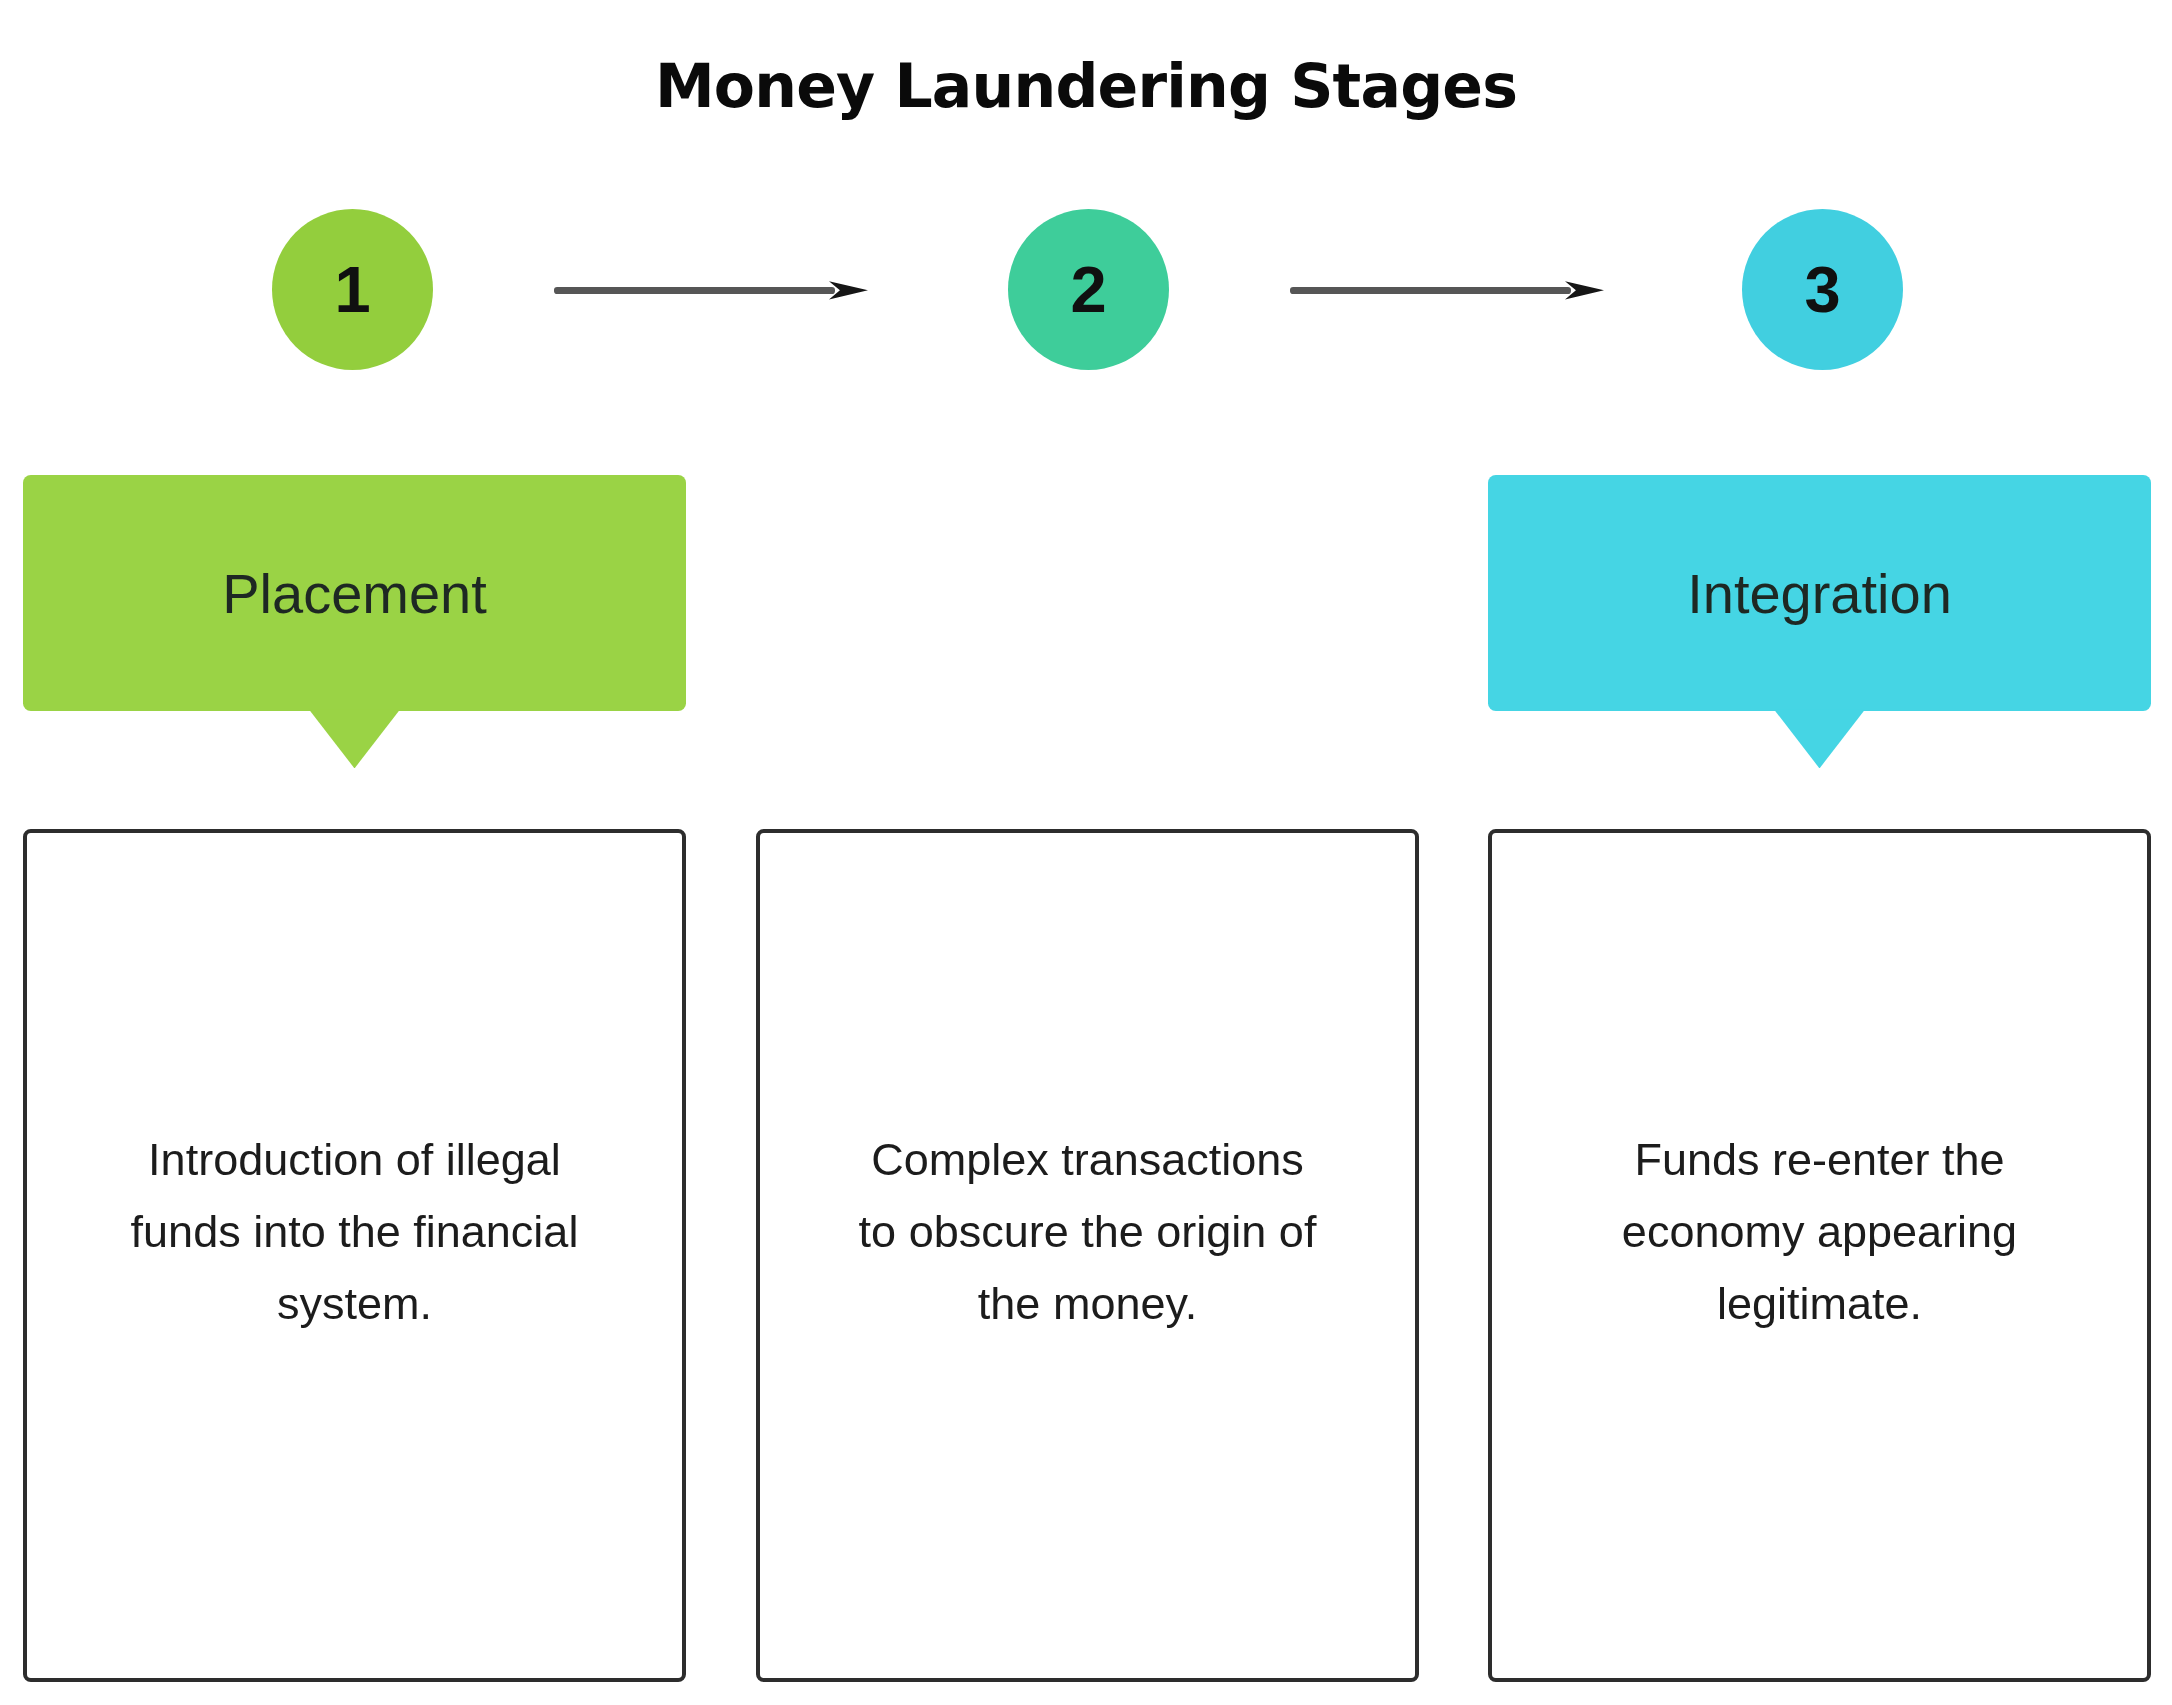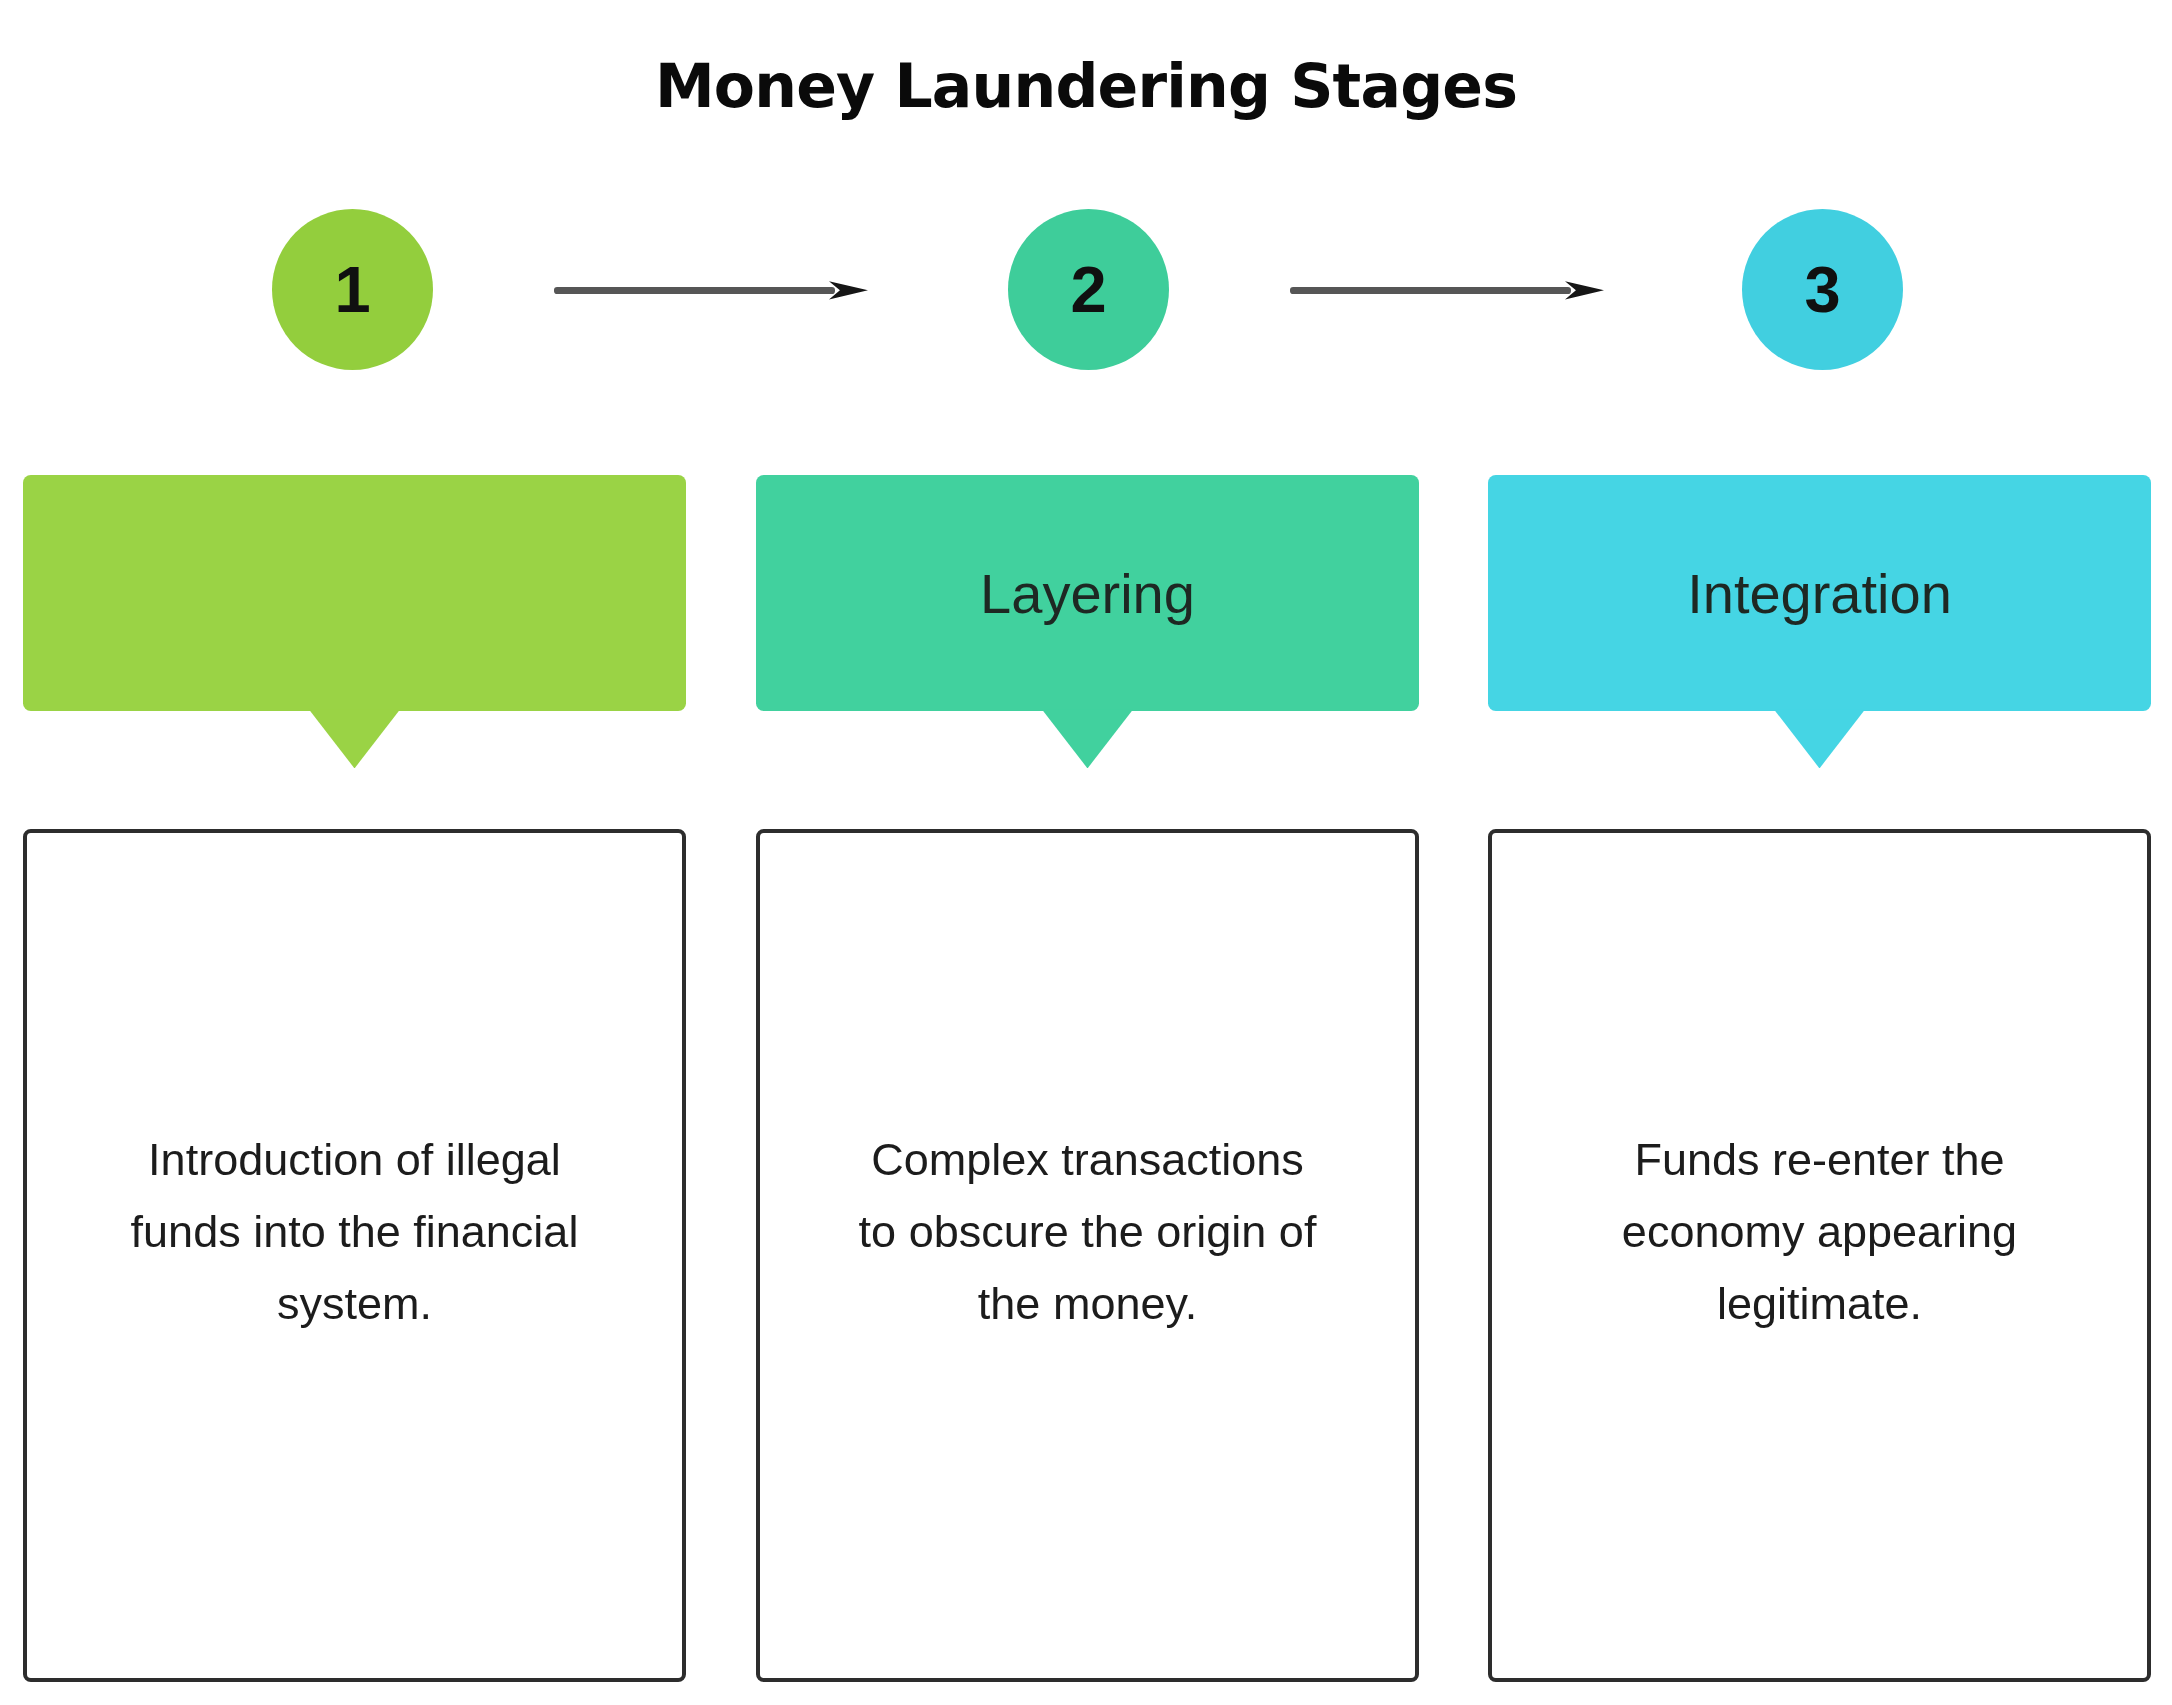--- a/index.html
+++ b/index.html
@@ -114,25 +114,22 @@
   <div class="arrow a1">
     <div class="line" style="background: rgb(86, 86, 86);"></div>
     <div class="head" style="background: rgb(22, 22, 22);"></div>
   </div>
   <div class="arrow a2">
     <div class="line" style="background: rgb(86, 86, 86);"></div>
     <div class="head" style="background: rgb(22, 22, 22);"></div>
   </div>
 
   <div class="banner b1" style="background: rgb(154, 211, 69);">
+    <span class="banner-label">Placement</span>
     <div class="tail" style="background: rgb(154, 211, 69);"></div>
-  </div>
-  <div class="banner b2" style="background: rgb(65, 209, 158);">
-    <span class="banner-label">Layering</span>
-    <div class="tail" style="background: rgb(65, 209, 158);"></div>
   </div>
   <div class="banner b3" style="background: rgb(69, 213, 228);">
     <span class="banner-label">Integration</span>
     <div class="tail" style="background: rgb(69, 213, 228);"></div>
   </div>
 
   <div class="descbox d1">
     <p class="desc">Introduction of illegal
 funds into the financial
 system.</p>

